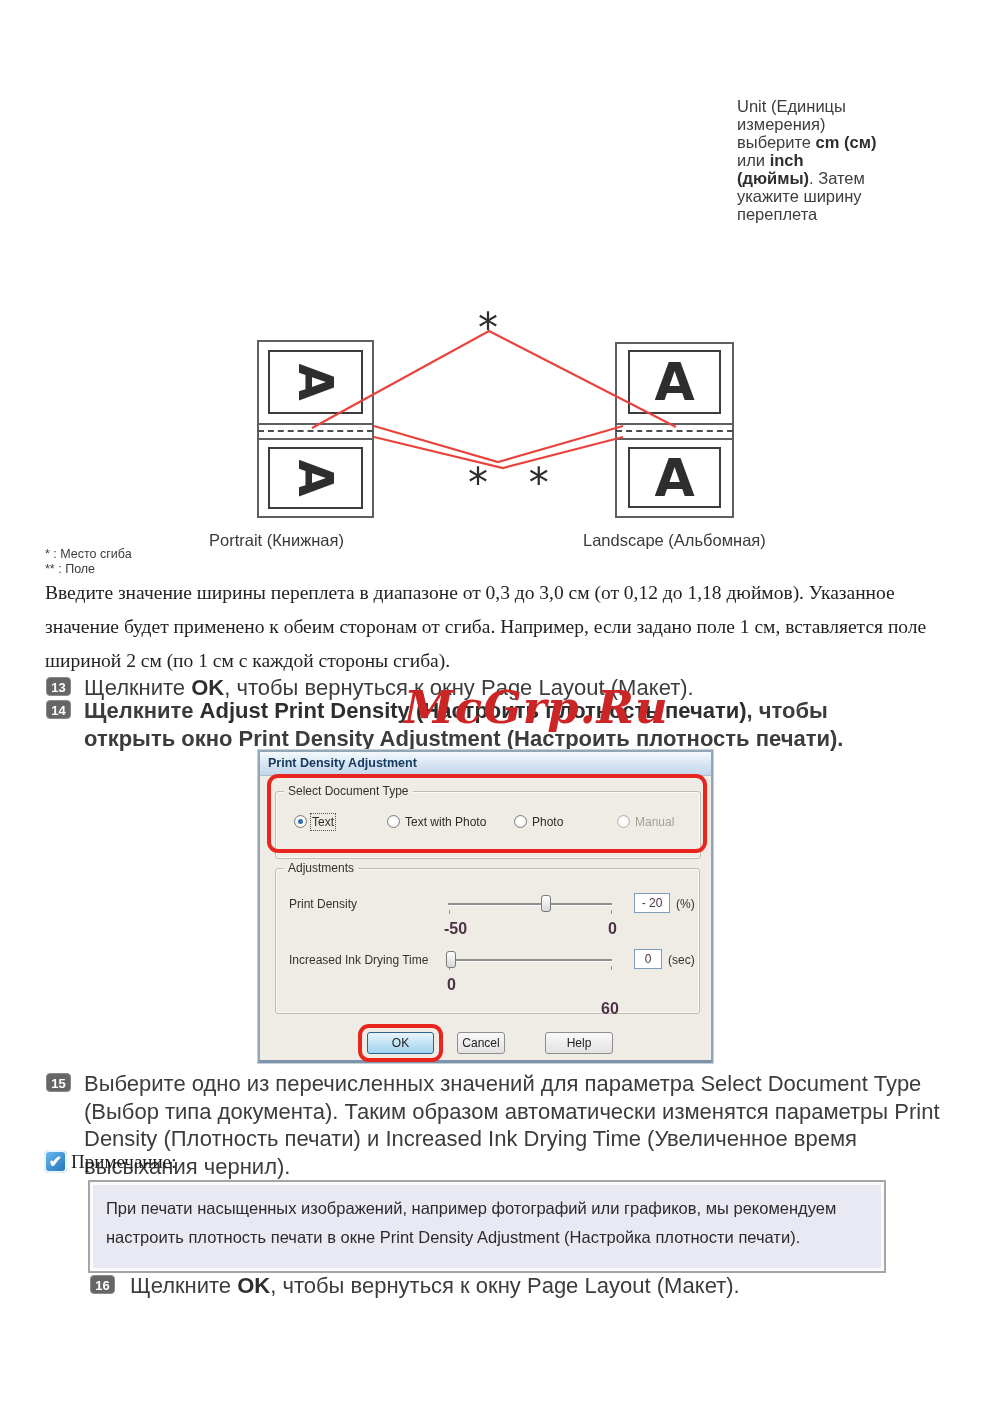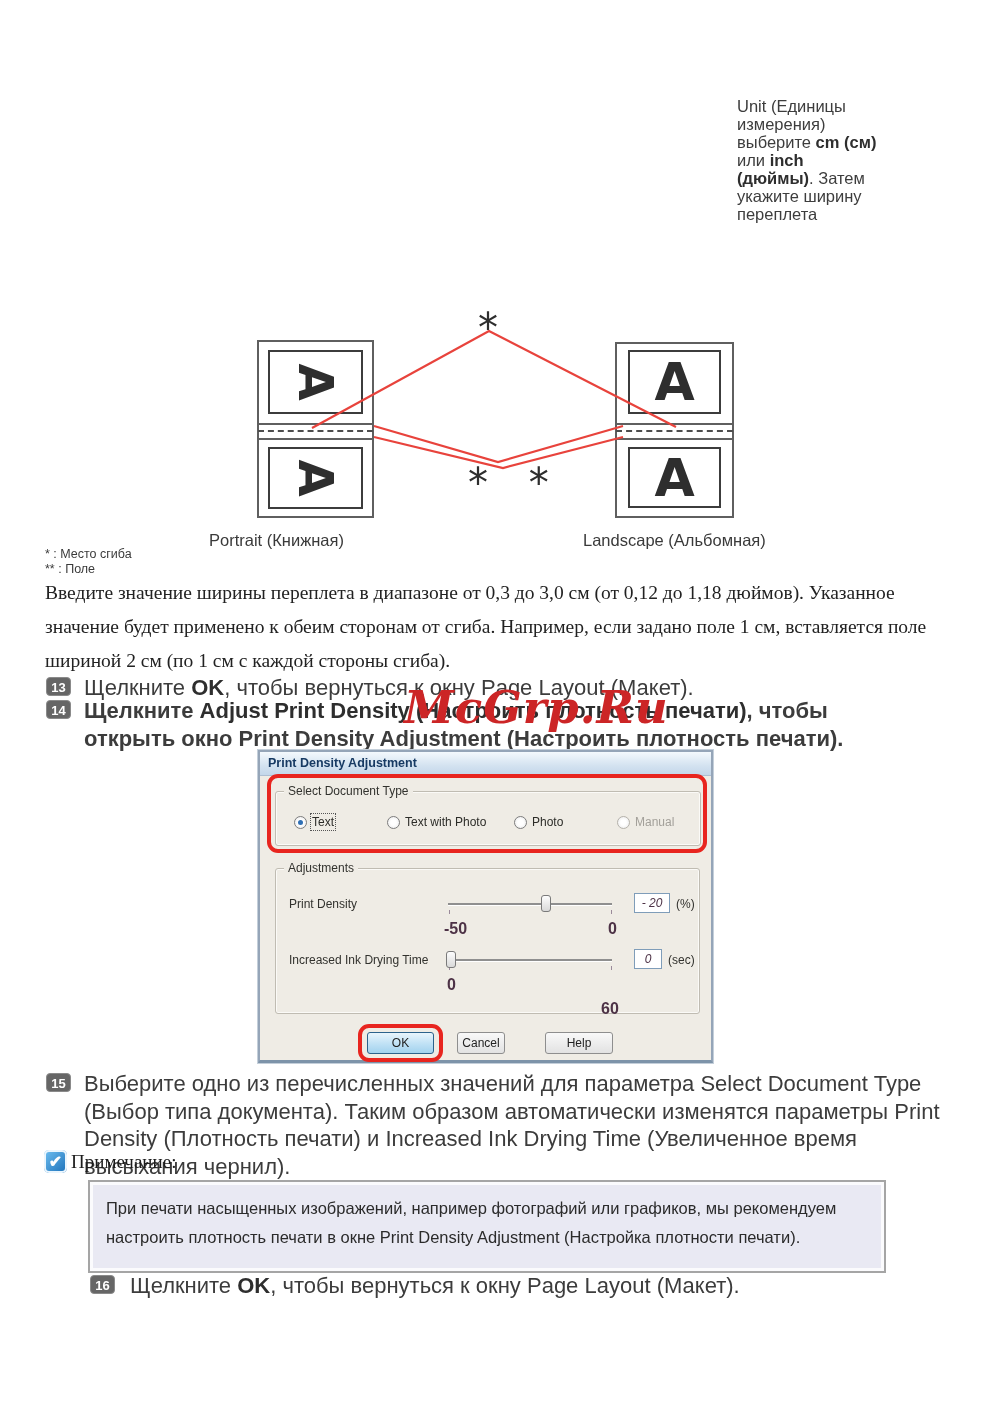--- a/index.html
+++ b/index.html
@@ -45,34 +45,34 @@
   .dialog{left:258px;top:750px;width:455px;height:313px;background:#efece5;border:2px solid #95a5b8;
           border-bottom:3px solid #7d93a9;box-shadow:0 0 0 1px #c4cfda;box-sizing:border-box;z-index:2;}
   .dlg-title{position:absolute;left:0;top:0;right:0;height:23px;background:linear-gradient(#f4f9fd,#d3e2f0 60%,#c4d7ea);
              border-bottom:1px solid #aebfd2;}
   .dlg-title span{display:block;padding-left:8px;font-size:12.5px;font-weight:bold;color:#173a63;line-height:23px;}
   .groupbox{position:absolute;border:1px solid #c0bcb2;border-radius:3px;box-shadow:inset 0 0 0 1px #fbfaf7;box-sizing:border-box;}
   .grouplabel{position:absolute;top:-8px;left:8px;background:#efece5;padding:0 4px;font-size:12px;color:#32322e;}
   .dlg-label{position:absolute;font-size:12px;color:#32322e;white-space:nowrap;}
   .dis{color:#a3a09a !important;}
 
-  .radio{position:absolute;display:flex;align-items:center;gap:5px;}
+  .radio{position:absolute;display:flex;gap:5px;}
   .radio .circle{width:13px;height:13px;border-radius:50%;border:1px solid #7d7d7d;background:radial-gradient(#ffffff 35%,#e7e7e7);
                  box-sizing:border-box;position:relative;}
   .radio .circle.sel::after{content:"";position:absolute;left:3px;top:3px;width:5px;height:5px;border-radius:50%;background:#2f6fb4;}
   .radio .circle.off{border-color:#b5b2ab;}
   .radio .rlabel{font-size:12px;color:#2c2c28;}
   .radio .rlabel.focus{outline:1px dotted #555;outline-offset:1px;}
 
   .track{position:absolute;height:2px;background:#8f8f8f;box-shadow:0 1px 0 #ffffff;}
   .tick{position:absolute;width:1px;height:4px;background:#9a8a9a;}
   .thumb{position:absolute;width:10px;height:17px;border:1px solid #7a7a7a;border-radius:3px;
          background:linear-gradient(#fdfdfd,#d9d9d9);box-sizing:border-box;}
   .valbox{position:absolute;height:20px;background:#ffffff;border:1px solid #7f9db9;box-sizing:border-box;
-          font-size:12px;color:#4d3246;text-align:center;line-height:18px;font-style:italic;}
+          font-size:12px;color:#4d3246;text-align:center;line-height:18px;}
   .scalenum{position:absolute;font-size:16px;font-weight:bold;color:#4d3246;}
 
   .dlg-btn{position:absolute;height:22px;border:1px solid #8e8e8e;border-radius:3px;
            background:linear-gradient(#f9f9f9,#e2e2e2);font-size:12px;color:#222;text-align:center;line-height:20px;box-sizing:border-box;}
   .dlg-btn.focused{border:1px solid #2c628b;background:linear-gradient(#e9f5fc,#bfe1f5 55%,#a2d2ee);}
 
   .red-annot{position:absolute;border:4px solid #e8251f;border-radius:11px;z-index:6;box-sizing:border-box;}
 
   
   .note-icon{left:44px;top:1150px;width:23px;height:23px;border-radius:5px;z-index:3;
@@ -144,21 +144,21 @@
   <div class="badge" style="left:46px;top:700px;">14</div>
   <div class="steptext" style="left:84px;top:697px;width:832px;font-weight:bold;"><span>Щелкните </span><b>Adjust Print Density (Настроить плотность печати)</b><span>, чтобы открыть окно Print Density Adjustment (Настроить плотность печати).</span></div>
 
   <div class="abs watermark">McGrp.Ru</div>
 
   <div class="abs dialog">
     <div class="dlg-title">
       <span>Print Density Adjustment</span>
     </div>
 
-    <div class="groupbox" style="left:15px;top:39px;width:426px;height:55px;">
+    <div class="groupbox" style="left:15px;top:39px;width:426px;height:68px;">
       <span class="grouplabel">Select Document Type</span>
     </div>
     <div class="radio" style="left:34px;top:63px;">
       <span class="circle sel"></span>
       <span class="rlabel focus">Text</span>
     </div>
     <div class="radio" style="left:127px;top:63px;">
       <span class="circle"></span>
       <span class="rlabel">Text with Photo</span>
     </div>

